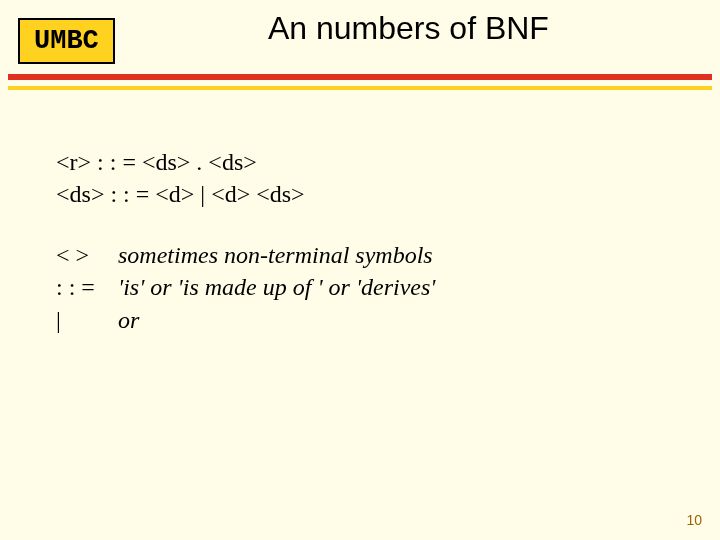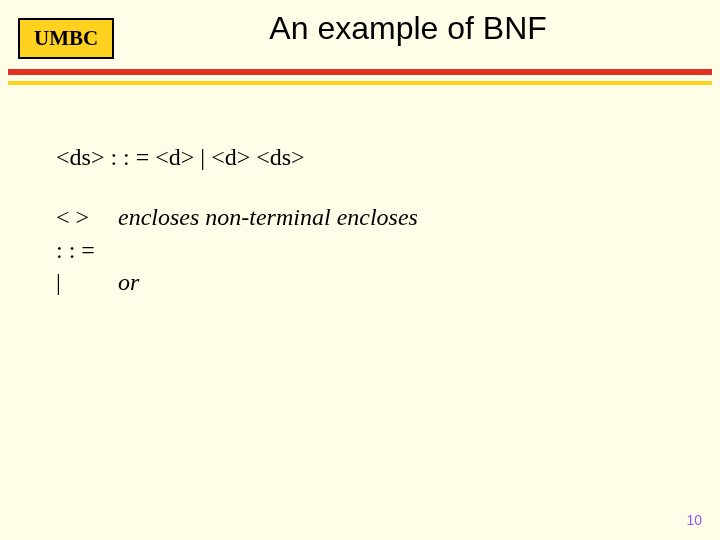--- a/index.html
+++ b/index.html
@@ -17,22 +17,22 @@
   }
   .logo-box {
     border: 2px solid #000;
     background: #ffd21f;
     padding: 6px 14px;
     margin-top: 10px;
     flex-shrink: 0;
   }
   .logo-box span {
     font-weight: bold;
-    font-size: 21px;
-    font-family: Liberation Serif, serif;
+    font-size: 27px;
+    font-family: Liberation Mono, monospace;
   }
   .title-wrap {
     flex: 1;
     text-align: center;
     padding: 0 10px;
   }
   .title-wrap h1 {
     font-family: 'Comic Sans MS', cursive, sans-serif;
     font-weight: normal;
     font-size: 32px;
@@ -64,55 +64,57 @@
   .legend-row { display: flex; }
   .legend-sym { width: 62px; flex-shrink: 0; }
   .legend-txt { font-style: italic; }
   .legend-indent { padding-left: 62px; font-style: italic; }
   .page-num {
     position: absolute;
     right: 18px;
     bottom: 12px;
     font-size: 14px;
     font-family: Arial, sans-serif;
-    color: #8b5cf6;
+    color: #a16207;
   }
 </style>
 </head>
 <body>
 
 <div class="header">
   <div class="logo-box">
     <span>UMBC</span>
   </div>
   <div class="title-wrap">
     <h1>
-      <span>An example of BNF</span><br>
+      <span>An numbers of BNF</span><br>
     </h1>
   </div>
 </div>
 
 <div class="rule-stack">
   <div class="rule-red"></div>
   <div class="gap1"></div>
   <div class="rule-yellow"></div>
 </div>
 
 <div class="content">
   <div class="bnf-block">
+    <div>&lt;r&gt;   : : =  &lt;ds&gt; . &lt;ds&gt;</div>
     <div>&lt;ds&gt; : : =  &lt;d&gt; | &lt;d&gt; &lt;ds&gt;</div>
   </div>
 
   <div>
     <div class="legend-row">
       <div class="legend-sym">&lt; &gt;</div>
-      <div class="legend-txt">encloses non-terminal encloses</div>
+      <div class="legend-txt">sometimes non-terminal symbols</div>
     </div>
     <div class="legend-row">
       <div class="legend-sym">: : =</div>
+      <div class="legend-txt">'is' or 'is made up of ' or 'derives'</div>
     </div>
     <div class="legend-row">
       <div class="legend-sym">|</div>
       <div class="legend-txt">or</div>
     </div>
   </div>
 </div>
 
 <div class="page-num">10</div>
 

